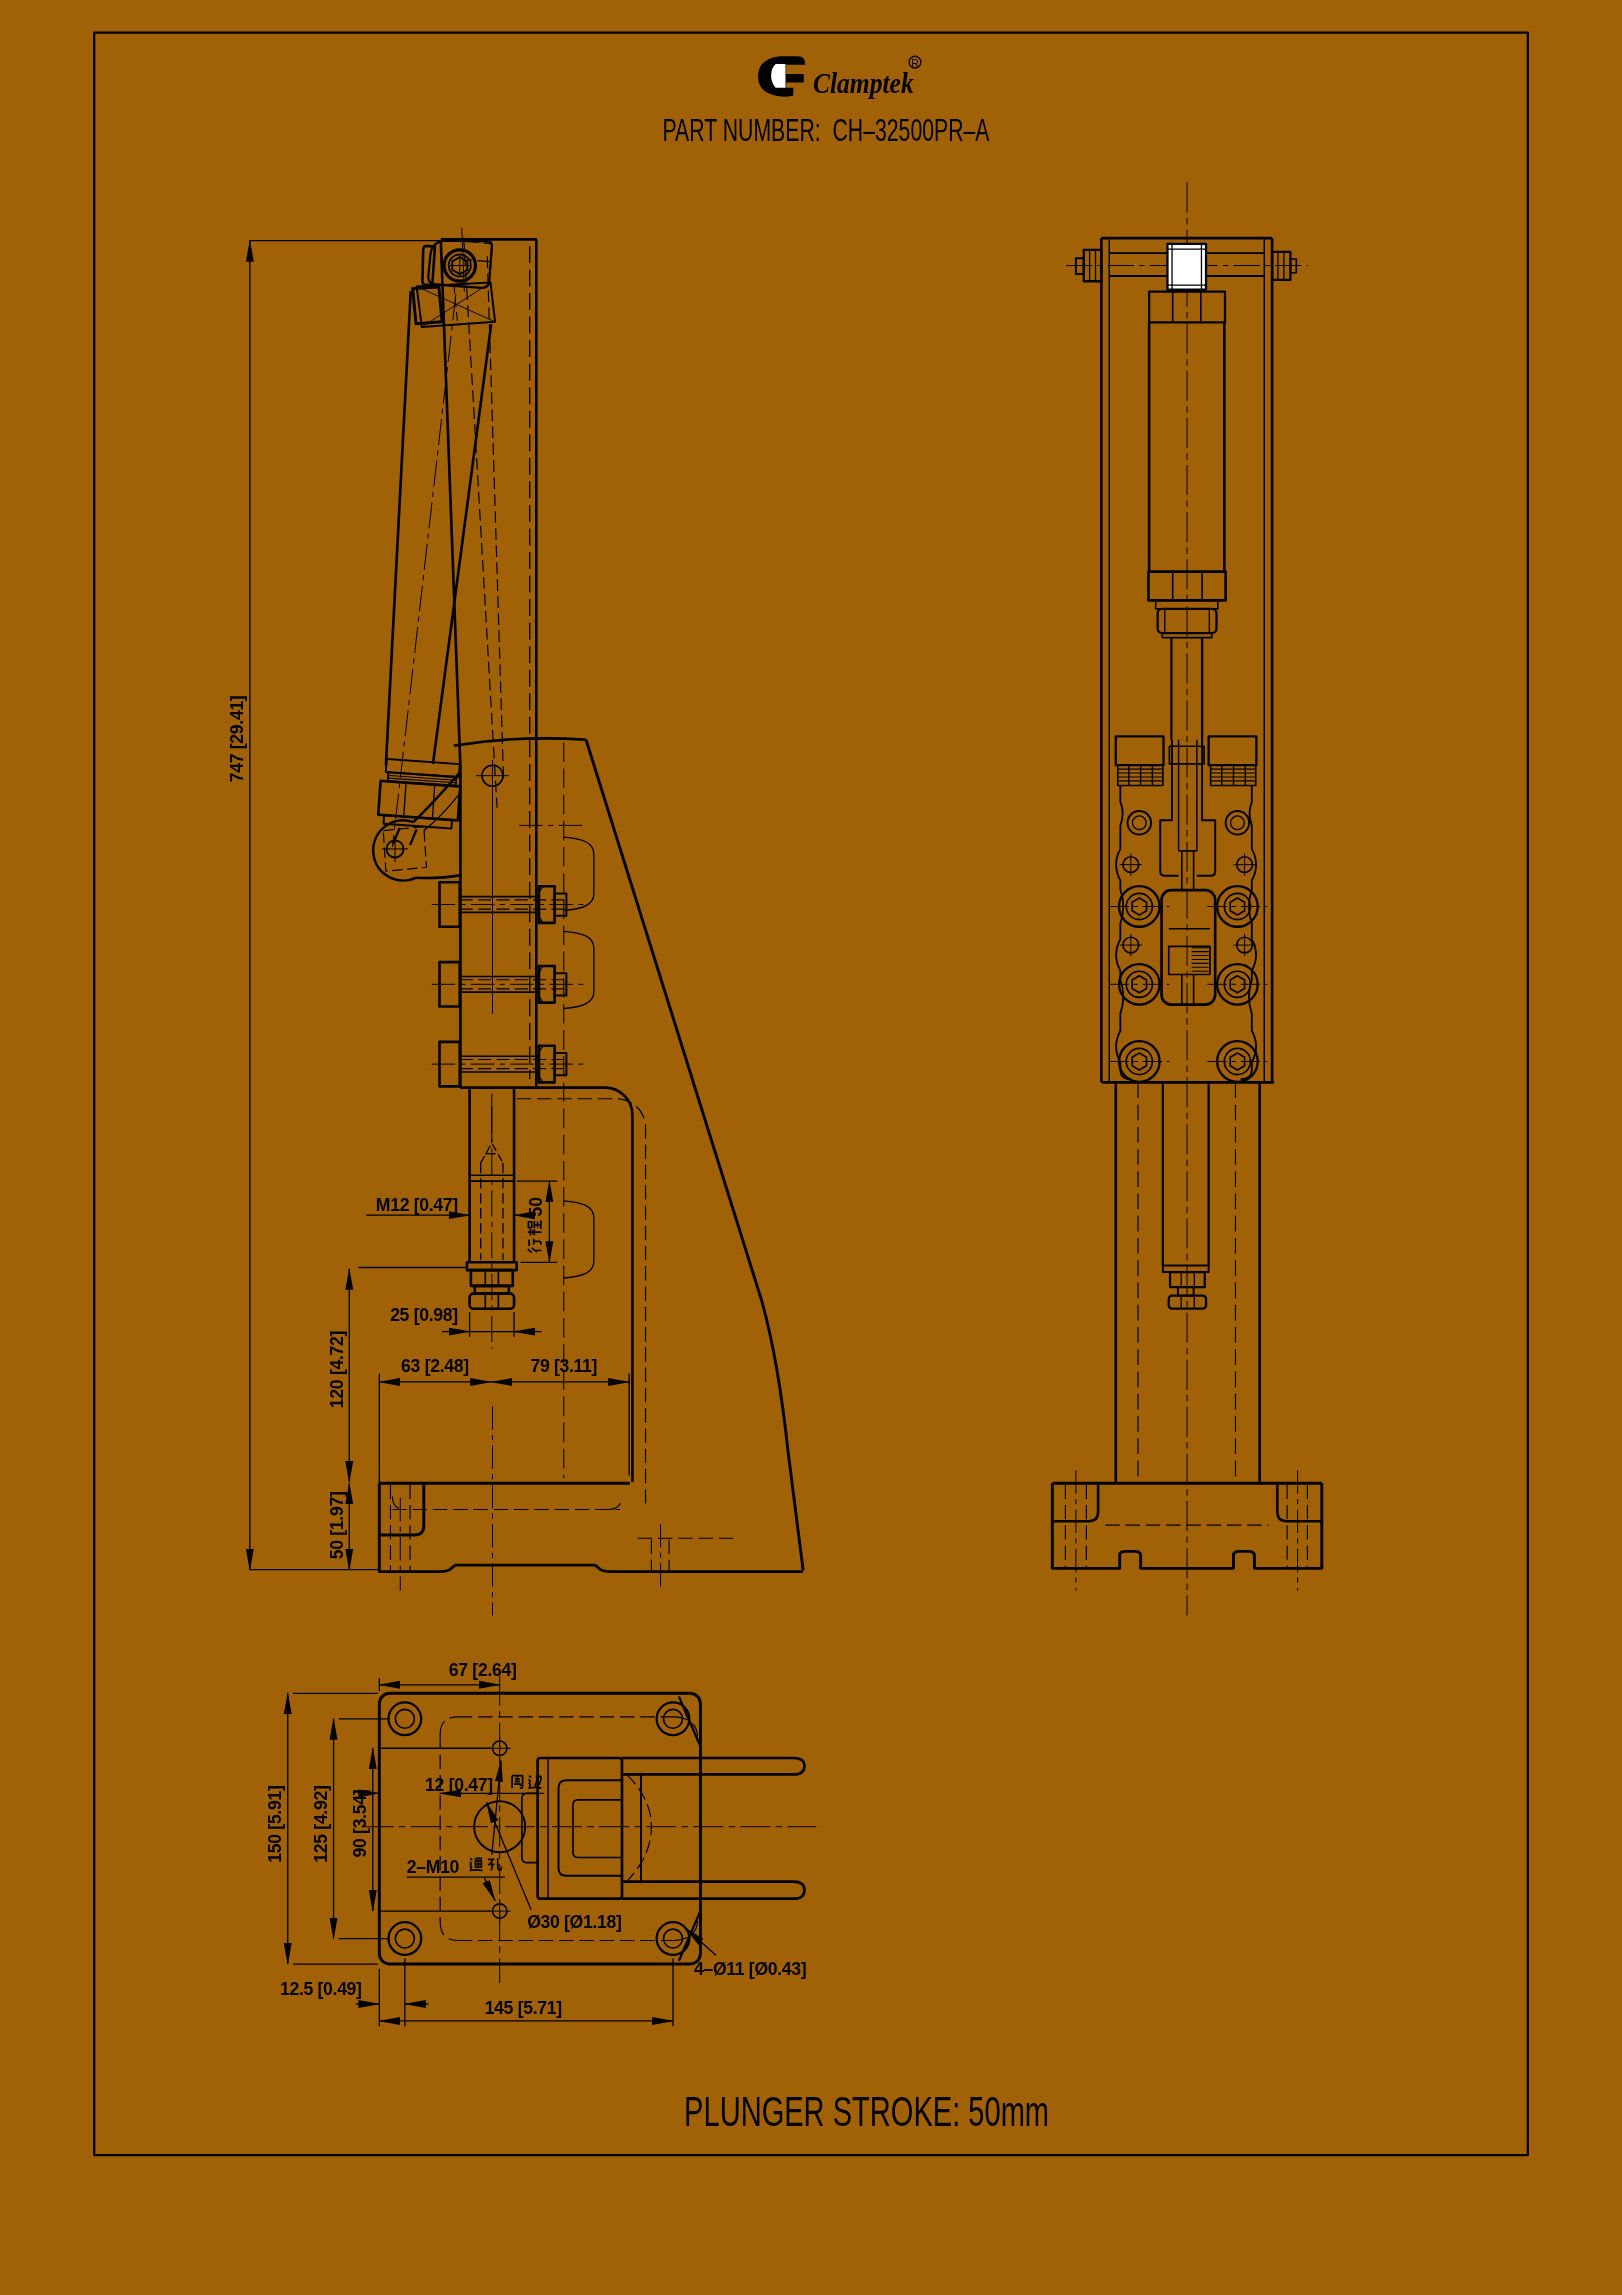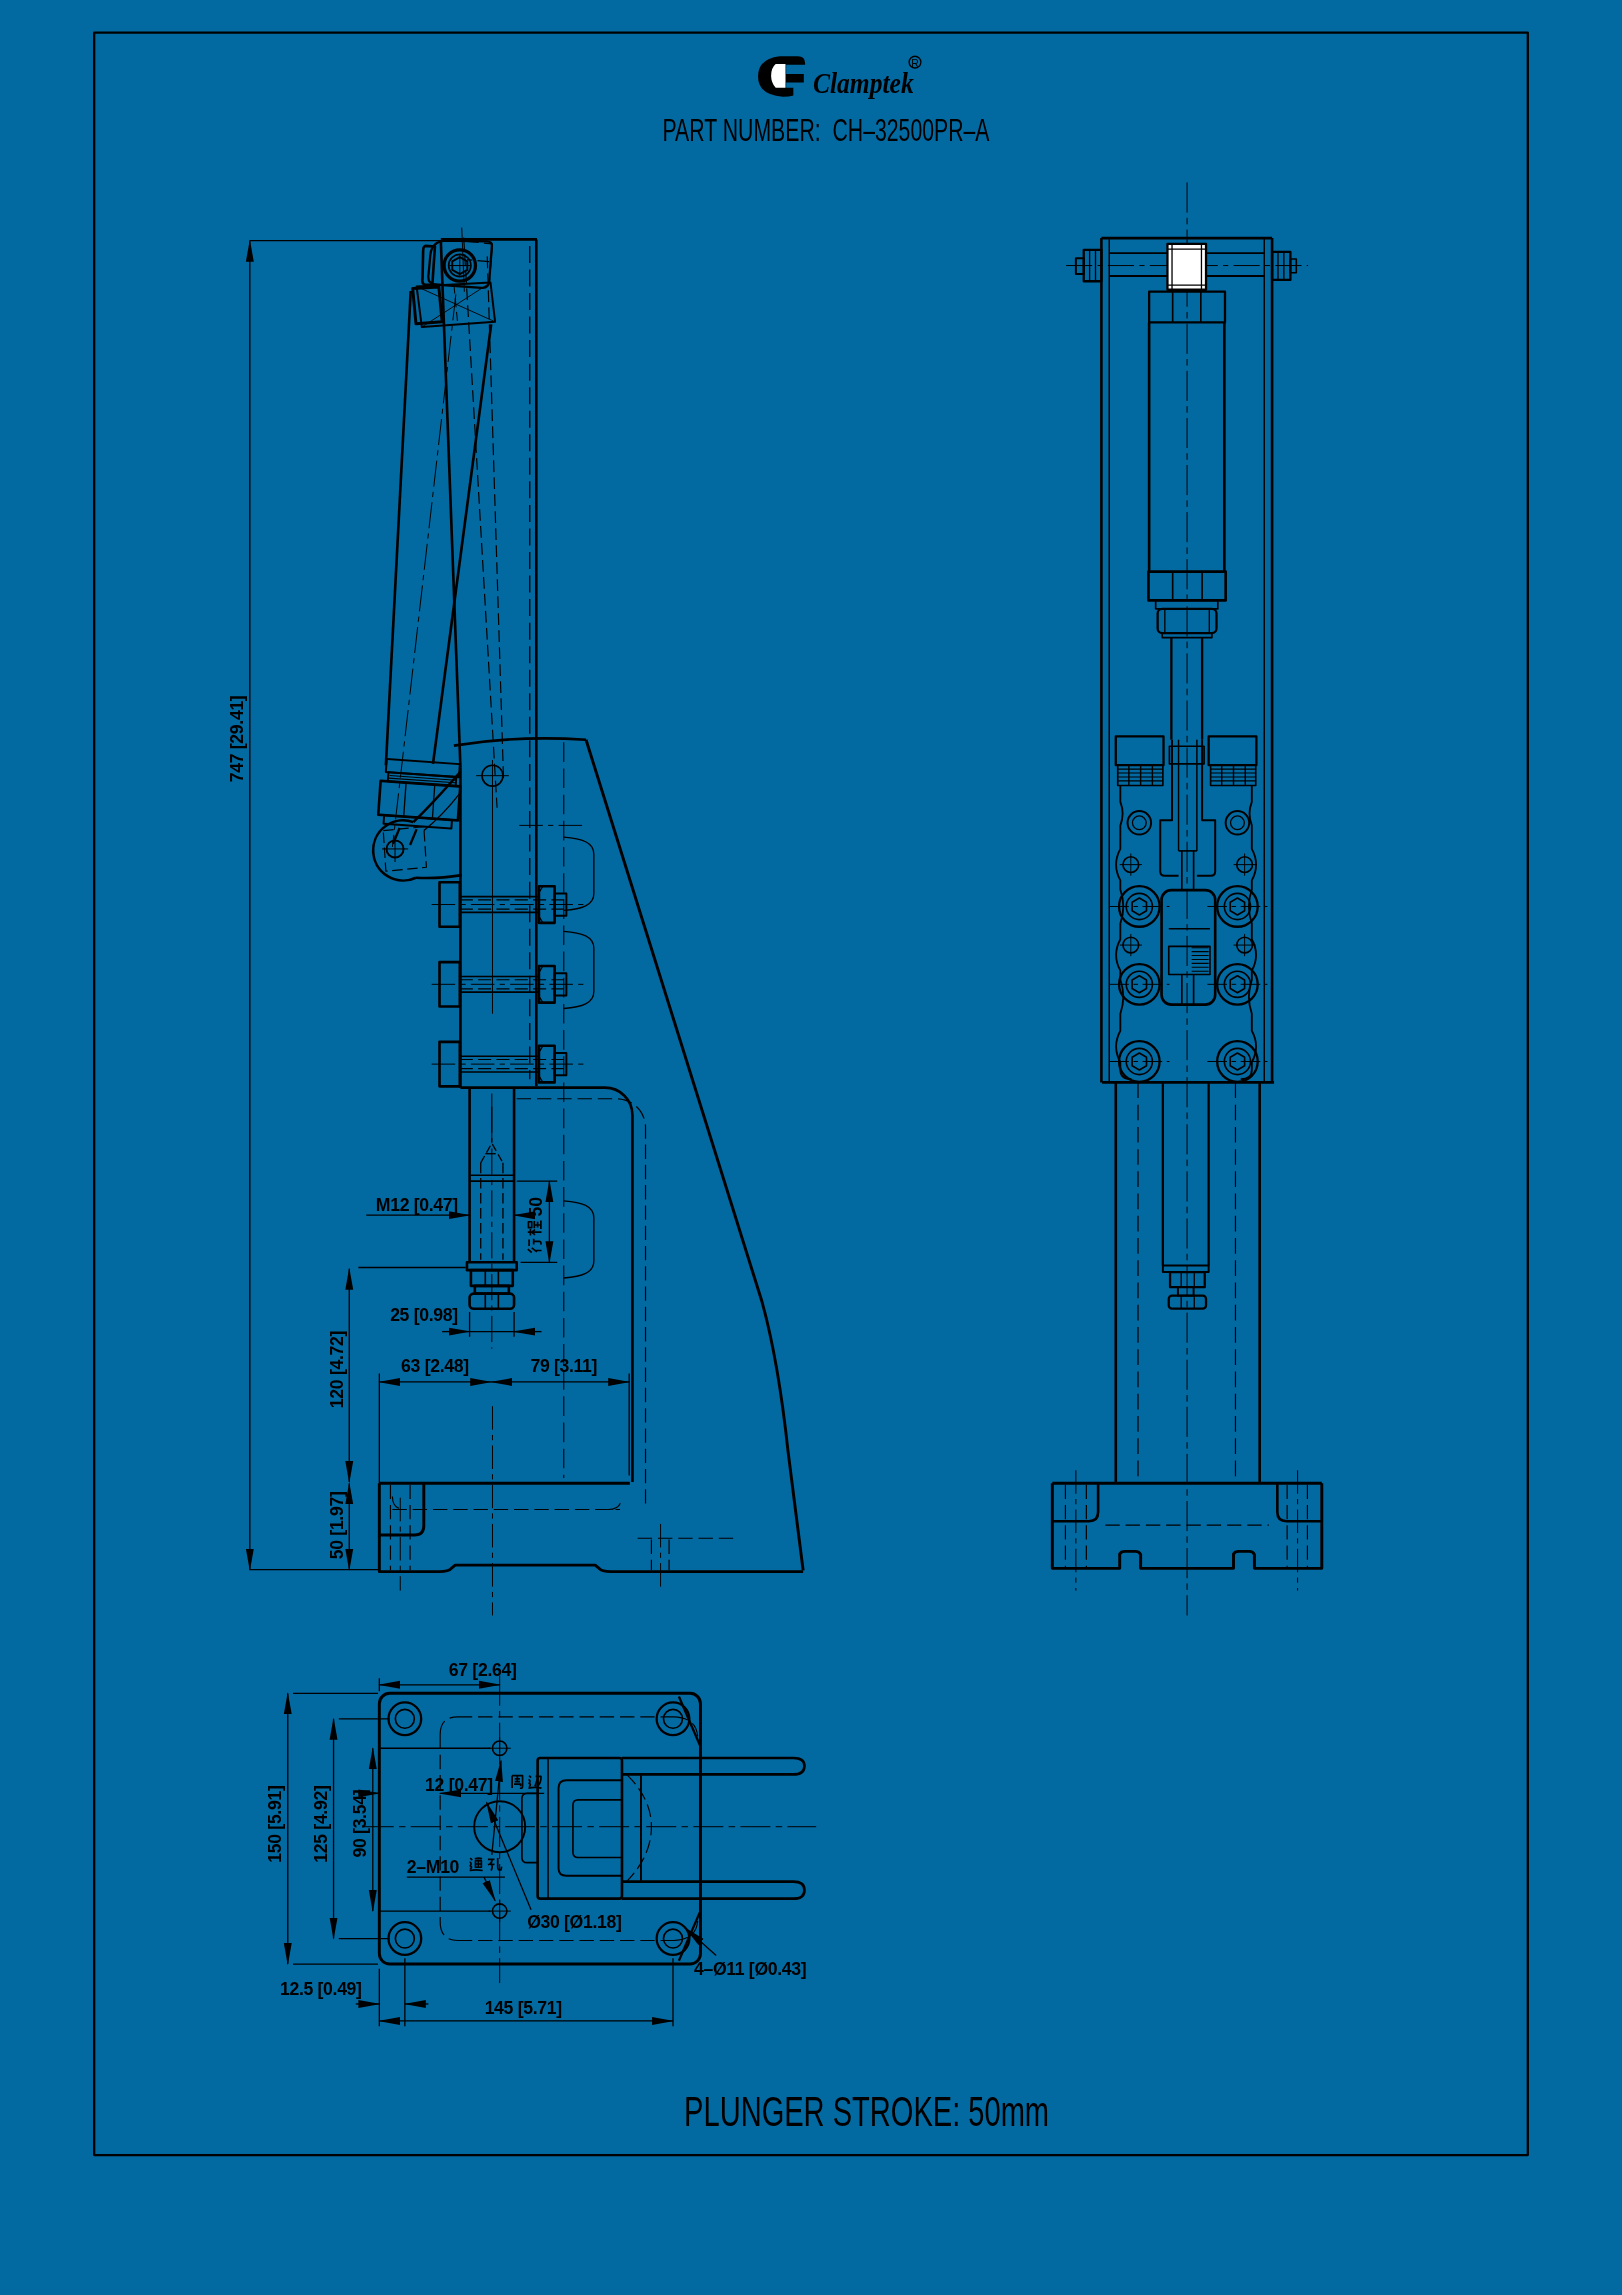--- a/index.html
+++ b/index.html
@@ -1,16 +1,16 @@
 <!DOCTYPE html>
 <html style="font-size:10.5px"><head>
 <meta charset="utf-8">
 <style>
   html,body{margin:0;padding:0;background:#ffffff;}
-  .page{width:1622px;height:2295px;position:relative;background:#0369a1;font-family:"Liberation Sans",sans-serif;}
+  .page{width:1622px;height:2295px;position:relative;background:#a16207;font-family:"Liberation Sans",sans-serif;}
   svg{position:absolute;left:0;top:0;}
   text{fill:#000;}
 </style>
 </head>
 <body>
 <div class="page">
 <svg width="1622" height="2295" viewBox="0 0 2480 3509">
 <defs>
 <marker id="ar" viewBox="0 0 14 6" refX="13.2" refY="3" markerWidth="17" markerHeight="7.3" orient="auto-start-reverse">
           <path d="M0,0.5 L14,3 L0,5.5 z" fill="#000"></path>

